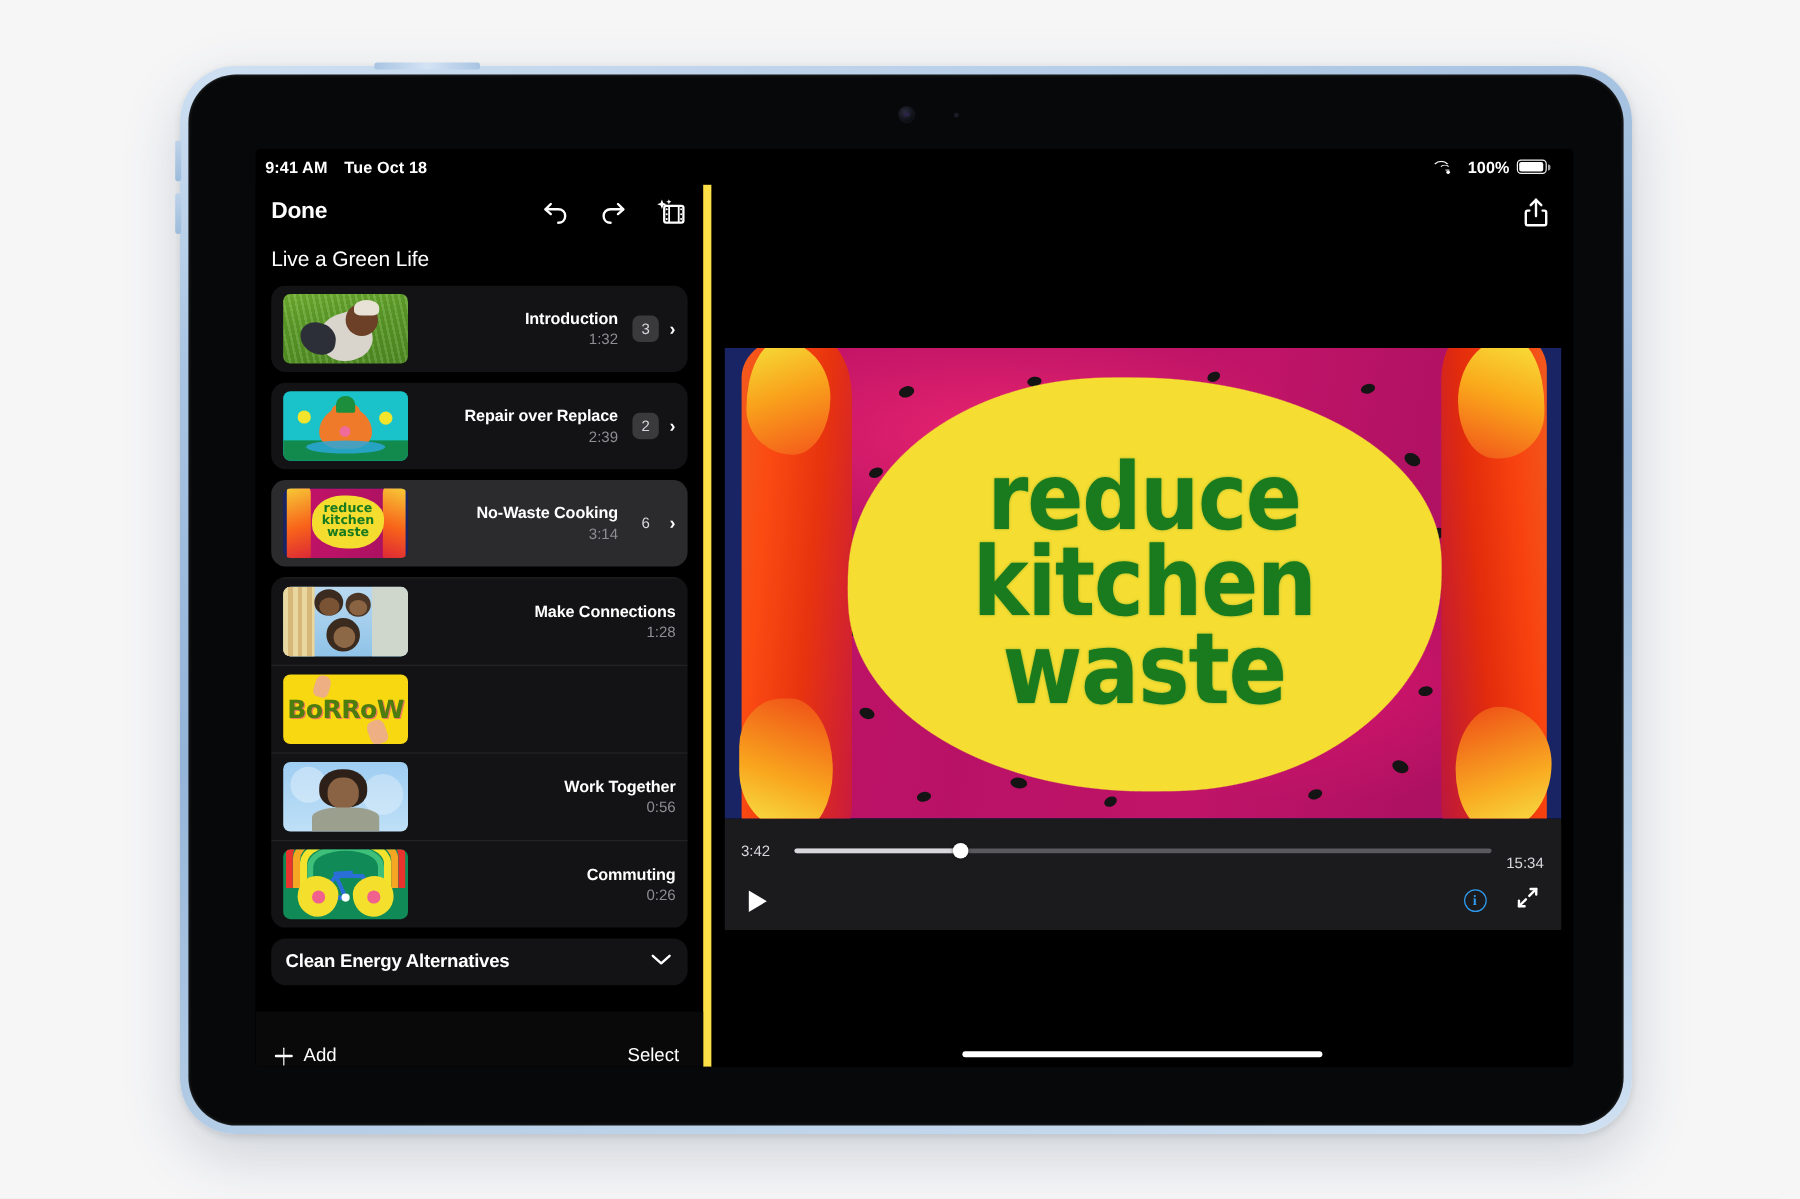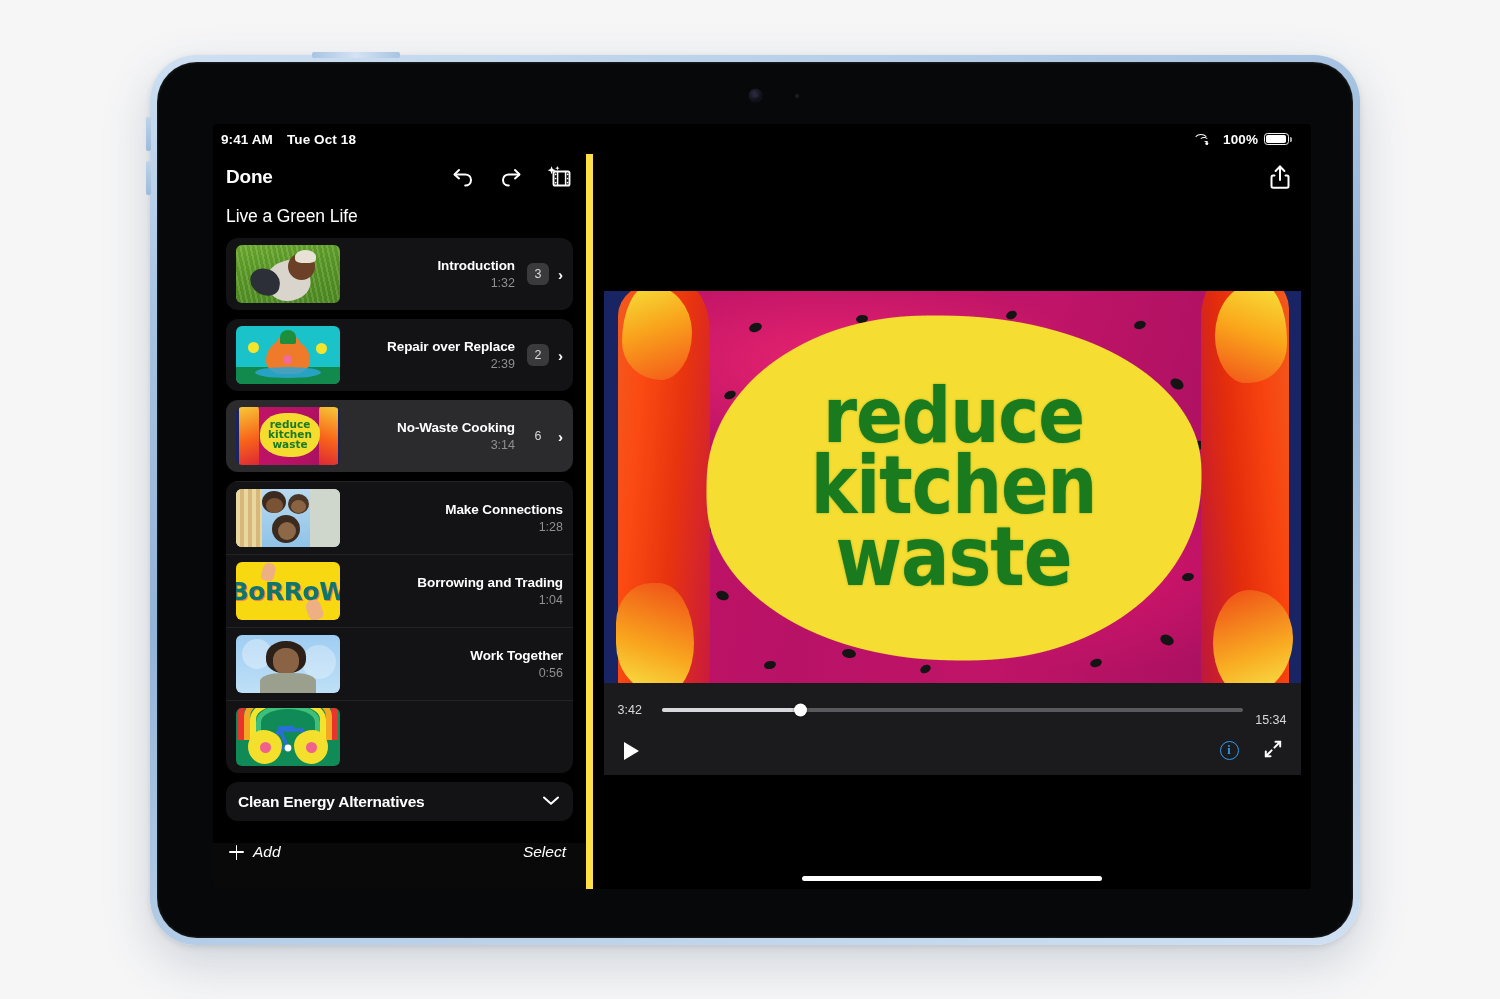--- a/index.html
+++ b/index.html
@@ -109,23 +109,23 @@
   .chev { color: #fff; font-size: 15px; font-weight: bold; line-height: 1; }
 
   .sec-head { display: flex; align-items: center; justify-content: space-between;
       padding: 11px 12px 10px 12px; }
   .sec-title { color: #fff; font-size: 15.5px; font-weight: bold; letter-spacing: -0.2px; }
   .sub-row { display: flex; align-items: center; padding: 7px 10px; gap: 12px; min-height: 56px;
       border-top: 1px solid #232325; }
   .sub-row .thumb { width: 104px; height: 58px; }
 
   
-  #sb-bottom { height: 46px; flex: none; display: flex; align-items: flex-start; justify-content: space-between;
+  #sb-bottom { height: 46px; flex: none; display: flex; align-items: flex-end; justify-content: space-between;
       padding: 0 20px 0 16px; position: relative; z-index: 3;
-      background: rgba(10,10,11,0.86); font-style: italic; }
+      background: rgba(10,10,11,0.86); }
   #add-btn { display: flex; align-items: center; gap: 9px; color: #fff; font-size: 15.5px; }
   #select-btn { color: #fff; font-size: 15.5px; }
   .plus { display: inline-block; width: 15px; height: 15px; position: relative; }
   .plus::before, .plus::after { content: ""; position: absolute; background: #fff; border-radius: 1px; }
   .plus::before { left: 0; top: 6.6px; width: 15px; height: 1.8px; }
   .plus::after { top: 0; left: 6.6px; height: 15px; width: 1.8px; }
 
   
   #main { flex: 1; background: #000; display: flex; flex-direction: column; min-width: 0; position: relative; }
   #main-top { height: 46px; flex: none; display: flex; align-items: center; justify-content: flex-end;
@@ -392,31 +392,27 @@
                   <div class="row-text">
                     <div class="row-title">Make Connections</div>
                     <div class="row-dur">1:28</div>
                   </div>
                 </div>
 
                 <div class="sub-row">
                   <div class="thumb" style="background:#f7d811;">
                     <div style="position:absolute;left:6px;top:16px;width:92px;height:26px;display:flex;
                       align-items:center;justify-content:center;">
-                      <span style="color:#0f766e;font-size:25px;font-weight:bold;font-family:'DejaVu Sans',sans-serif;
+                      <span style="color:#4d7c0f;font-size:21px;font-weight:bold;font-family:'DejaVu Sans',sans-serif;
                         letter-spacing:-0.5px;text-shadow:1px 1px 0 #f07a5a;">BoRRoW</span>
                     </div>
                     <div style="position:absolute;left:26px;top:1px;width:13px;height:18px;background:#eeb083;
                       border-radius:40% 40% 30% 30%;transform:rotate(16deg);"></div>
                     <div style="position:absolute;right:18px;bottom:0px;width:15px;height:20px;background:#eeb083;
                       border-radius:35% 35% 30% 30%;transform:rotate(-20deg);"></div>
-                  </div>
-                  <div class="row-text">
-                    <div class="row-title">Borrowing and Trading</div>
-                    <div class="row-dur">1:04</div>
                   </div>
                 </div>
 
                 <div class="sub-row">
                   <div class="thumb" style="background:linear-gradient(180deg,#9ecdf2,#bfe0f7);">
                     <div style="position:absolute;left:6px;top:4px;width:30px;height:30px;border-radius:50%;
                       background:rgba(255,255,255,0.35);"></div>
                     <div style="position:absolute;right:4px;top:10px;width:34px;height:34px;border-radius:50%;
                       background:rgba(255,255,255,0.30);"></div>
                     <div style="position:absolute;left:30px;top:6px;width:40px;height:32px;border-radius:48% 48% 42% 42%;
@@ -454,20 +450,24 @@
                       <div style="position:absolute;left:12px;top:12px;width:11px;height:11px;border-radius:50%;
                         background:#f0618e;"></div>
                     </div>
                     <div style="position:absolute;right:12px;bottom:2px;width:34px;height:34px;">
                       <div style="position:absolute;left:0;top:0;width:34px;height:34px;background:#f4e02c;
                         border-radius:55% 45% 50% 50% / 45% 50% 50% 55%;"></div>
                       <div style="position:absolute;left:12px;top:12px;width:11px;height:11px;border-radius:50%;
                         background:#f0618e;"></div>
                     </div>
                   </div>
+                  <div class="row-text">
+                    <div class="row-title">Commuting</div>
+                    <div class="row-dur">0:26</div>
+                  </div>
                 </div>
               </div>
 
               <div class="group">
                 <div class="sec-head">
                   <div class="sec-title">Clean Energy Alternatives</div>
                   <div>
                     <svg class="icon" width="20" height="13" viewBox="0 0 20 13" stroke-width="2.3">
                       <path d="M3 3.5 L10 9.8 L17 3.5"></path>
                     </svg>

